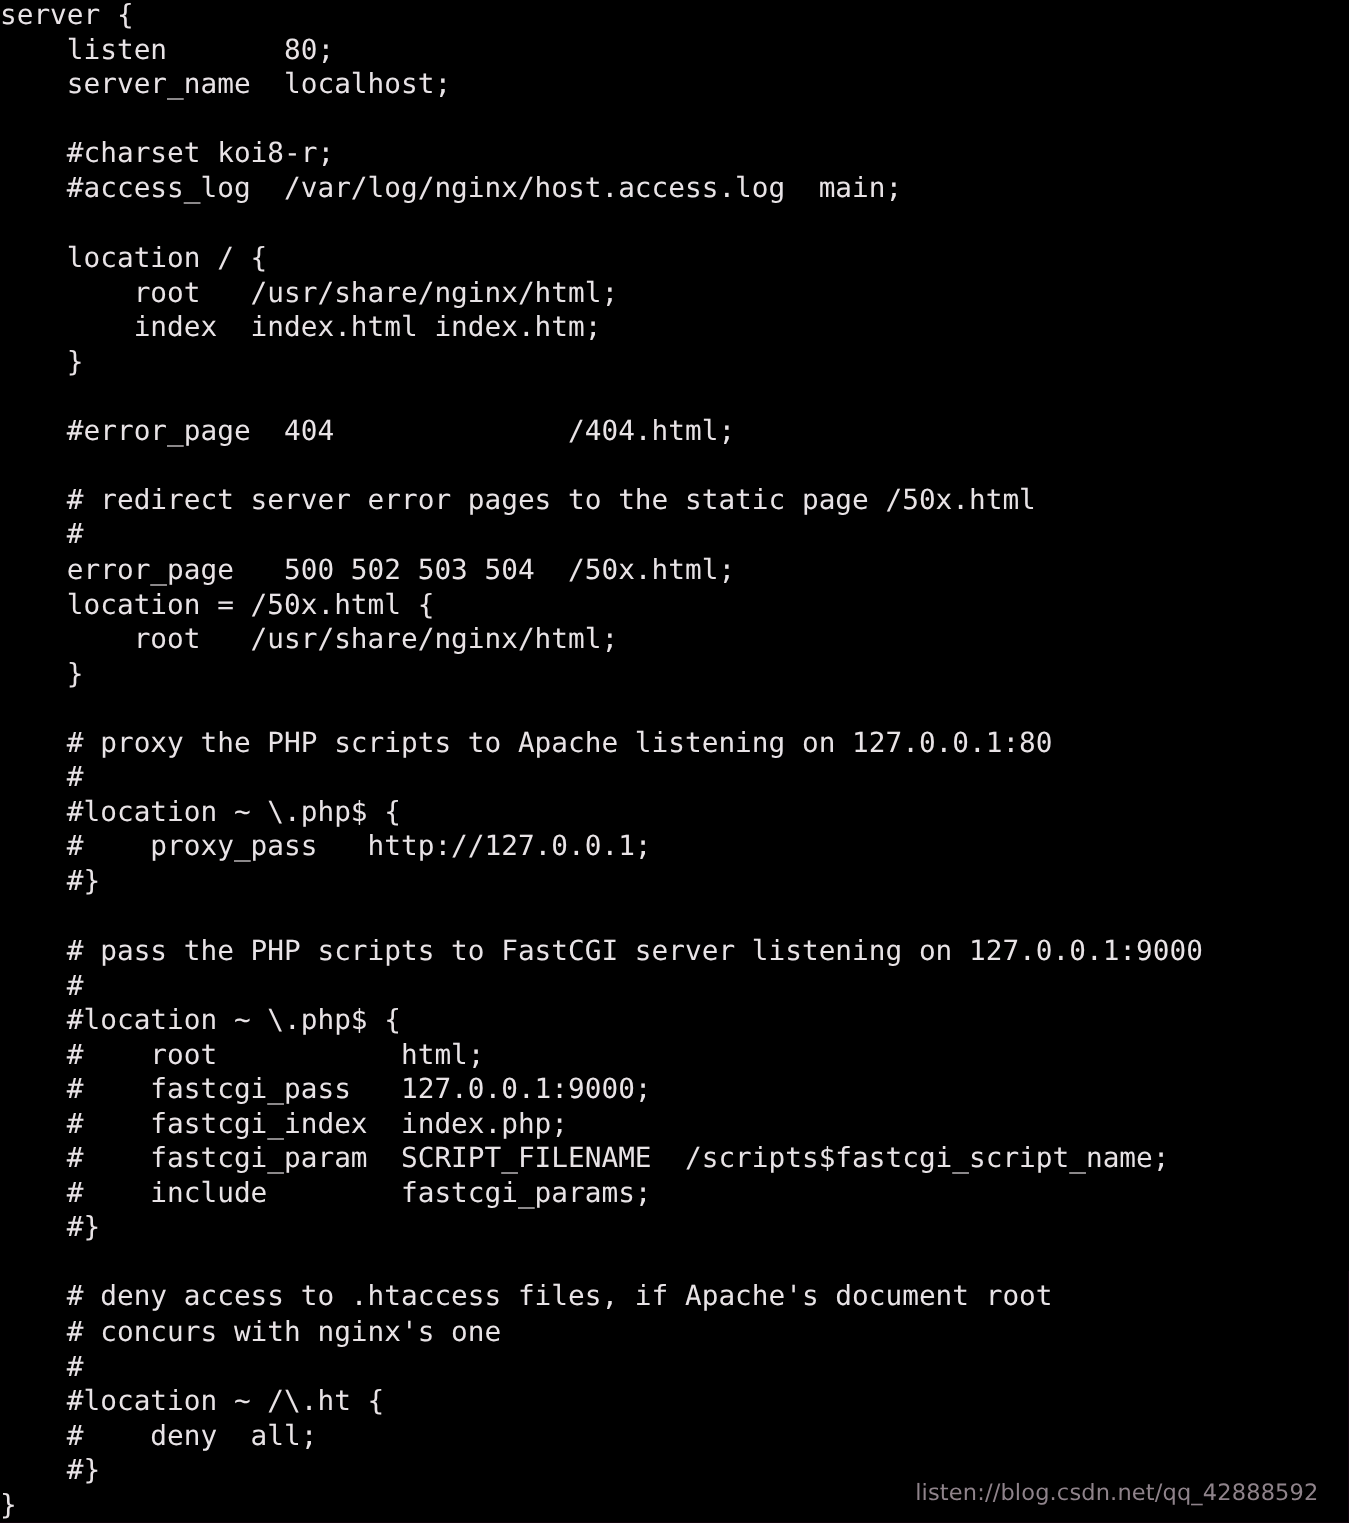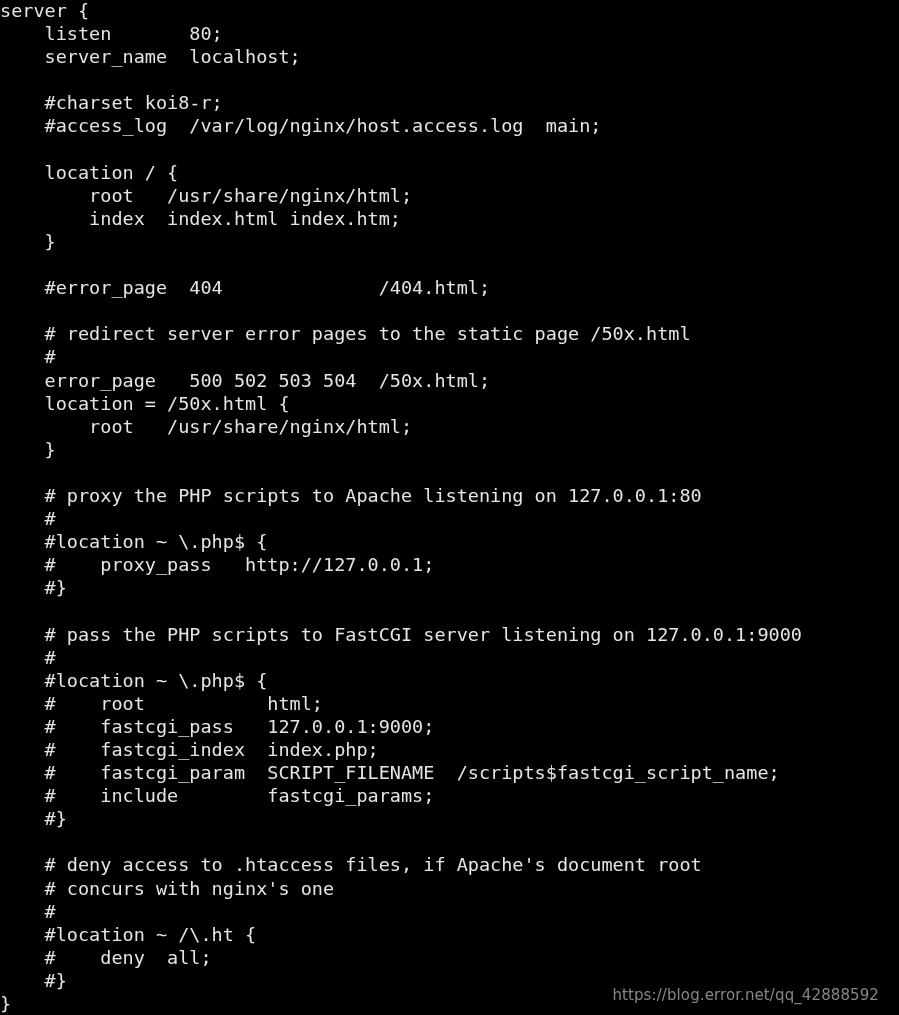--- a/index.html
+++ b/index.html
@@ -95,15 +95,15 @@
   }
 </style>
 </head>
 <body>
 
 <div id="terminal">
 
   <div id="code"><span class="code-line">server {</span><span class="code-line">    listen       80;</span><span class="code-line">    server_name  localhost;</span><span class="code-line">&nbsp;</span><span class="code-line">    #charset koi8-r;</span><span class="code-line">    #access_log  /var/log/nginx/host.access.log  main;</span><span class="code-line">&nbsp;</span><span class="code-line">    location / {</span><span class="code-line">        root   /usr/share/nginx/html;</span><span class="code-line">        index  index.html index.htm;</span><span class="code-line">    }</span><span class="code-line">&nbsp;</span><span class="code-line">    #error_page  404              /404.html;</span><span class="code-line">&nbsp;</span><span class="code-line">    # redirect server error pages to the static page /50x.html</span><span class="code-line">    #</span><span class="code-line">    error_page   500 502 503 504  /50x.html;</span><span class="code-line">    location = /50x.html {</span><span class="code-line">        root   /usr/share/nginx/html;</span><span class="code-line">    }</span><span class="code-line">&nbsp;</span><span class="code-line">    # proxy the PHP scripts to Apache listening on 127.0.0.1:80</span><span class="code-line">    #</span><span class="code-line">    #location ~ \.php$ {</span><span class="code-line">    #    proxy_pass   http://127.0.0.1;</span><span class="code-line">    #}</span><span class="code-line">&nbsp;</span><span class="code-line">    # pass the PHP scripts to FastCGI server listening on 127.0.0.1:9000</span><span class="code-line">    #</span><span class="code-line">    #location ~ \.php$ {</span><span class="code-line">    #    root           html;</span><span class="code-line">    #    fastcgi_pass   127.0.0.1:9000;</span><span class="code-line">    #    fastcgi_index  index.php;</span><span class="code-line">    #    fastcgi_param  SCRIPT_FILENAME  /scripts$fastcgi_script_name;</span><span class="code-line">    #    include        fastcgi_params;</span><span class="code-line">    #}</span><span class="code-line">&nbsp;</span><span class="code-line">    # deny access to .htaccess files, if Apache's document root</span><span class="code-line">    # concurs with nginx's one</span><span class="code-line">    #</span><span class="code-line">    #location ~ /\.ht {</span><span class="code-line">    #    deny  all;</span><span class="code-line">    #}</span><span class="code-line">}</span></div>
 
 
-  <div id="watermark">https://blog.error.net/qq_42888592</div>
+  <div id="watermark">listen://blog.csdn.net/qq_42888592</div>
 
 </div>
 
 </body></html>

